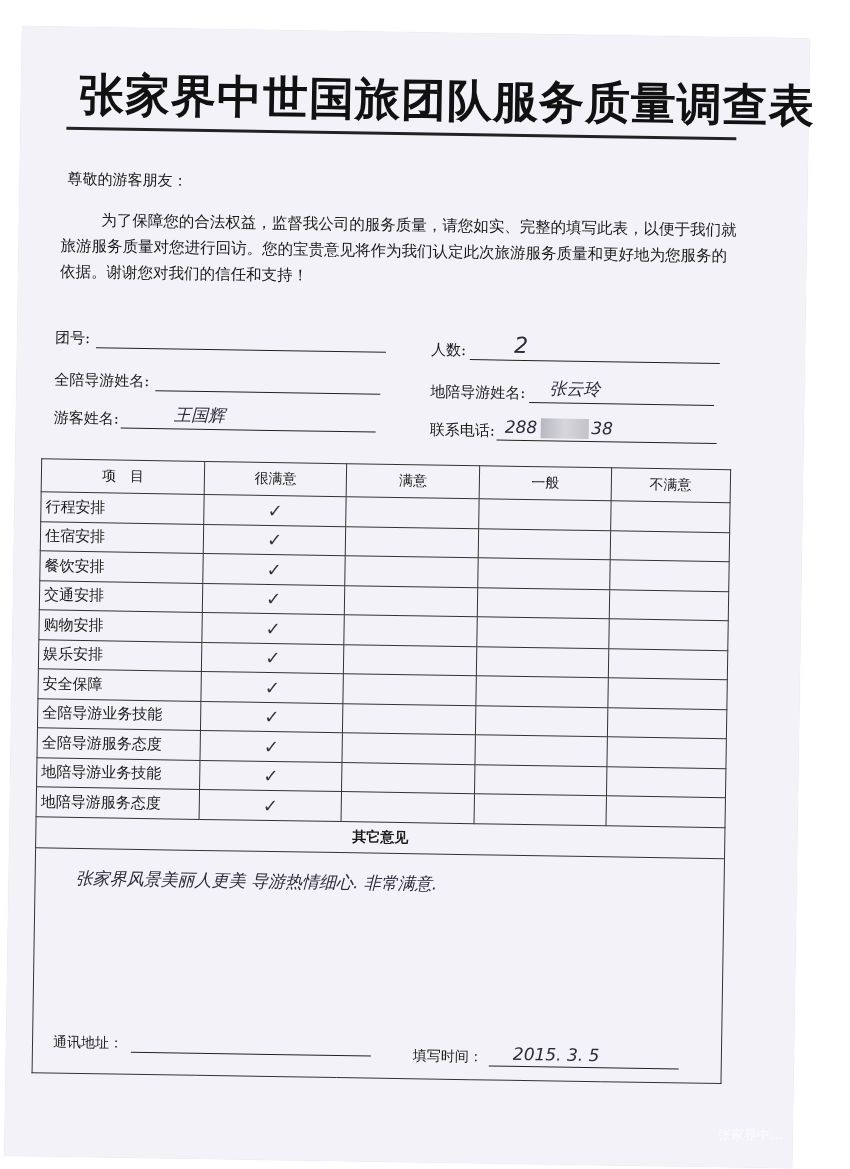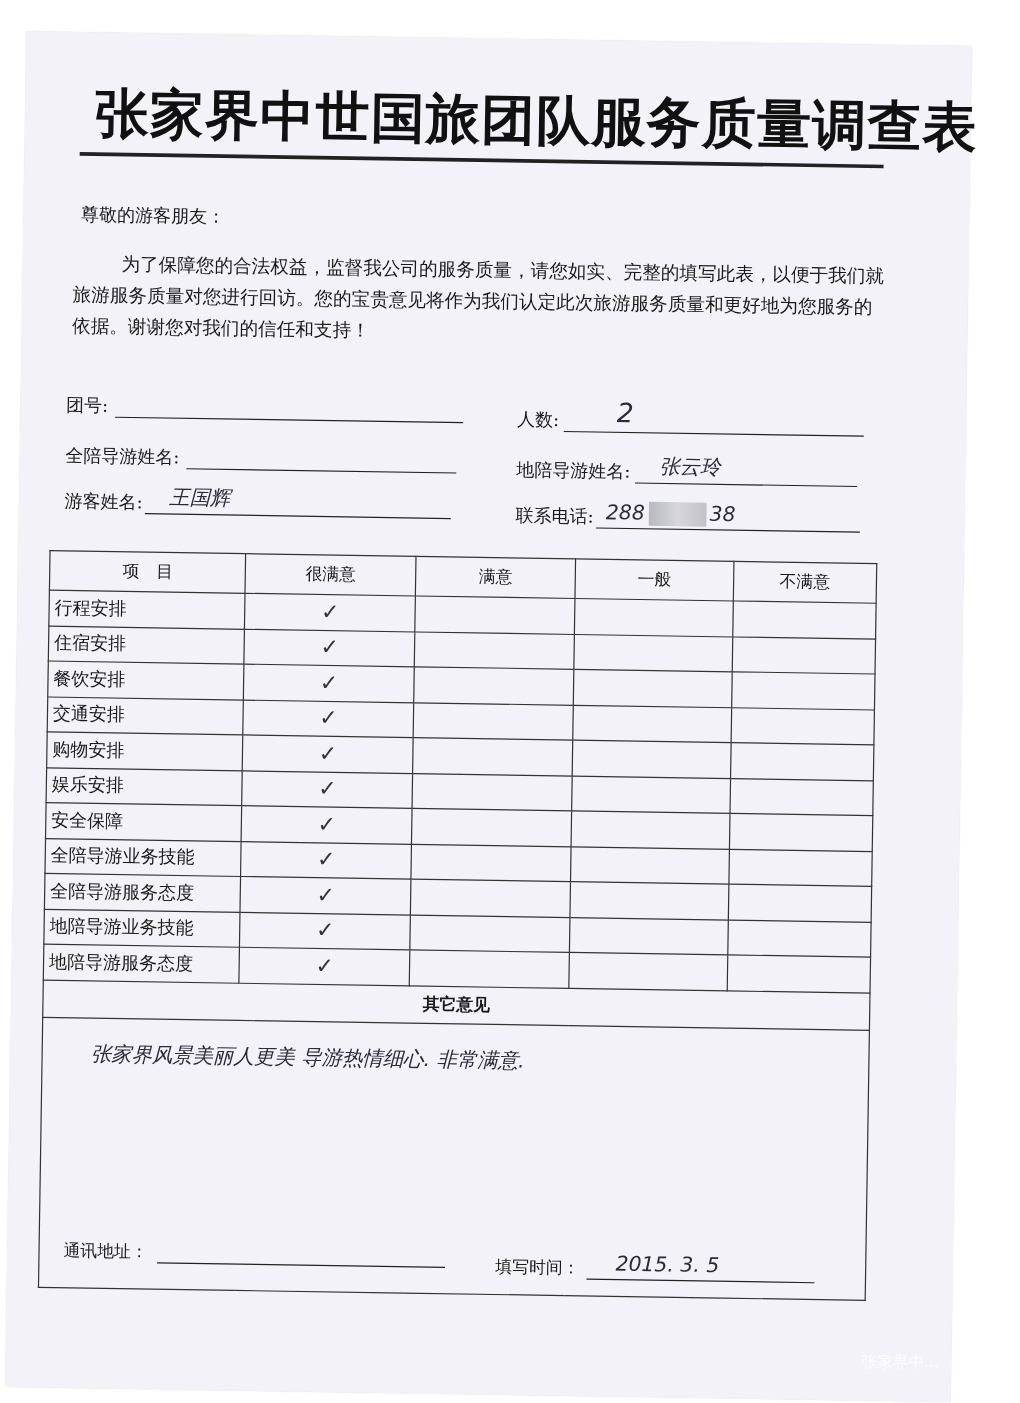--- a/index.html
+++ b/index.html
@@ -77,21 +77,21 @@
   <div class="field" style="left:414px; top:346px;">
     <span class="label">地陪导游姓名:</span>
     <span class="line" style="width:185px; margin-left:4px;">
       <span class="hand" style="left:20px;">张云玲</span>
     </span>
   </div>
 
   <div class="field" style="left:38px; top:378px;">
     <span class="label">游客姓名:</span>
     <span class="line" style="width:255px; margin-left:2px;">
-      <span class="hand" style="left:20px;font-family:Liberation Mono, monospace;">王国辉</span>
+      <span class="hand" style="left:53px;font-family:Liberation Mono, monospace;">王国辉</span>
     </span>
   </div>
   <div class="field" style="left:414px; top:384px;">
     <span class="label">联系电话:</span>
     <span class="line" style="width:220px; margin-left:2px;">
       <span class="hand" style="left:8px;">
         <span>288</span><span class="blur"></span><span>38</span>
       </span>
     </span>
   </div>

